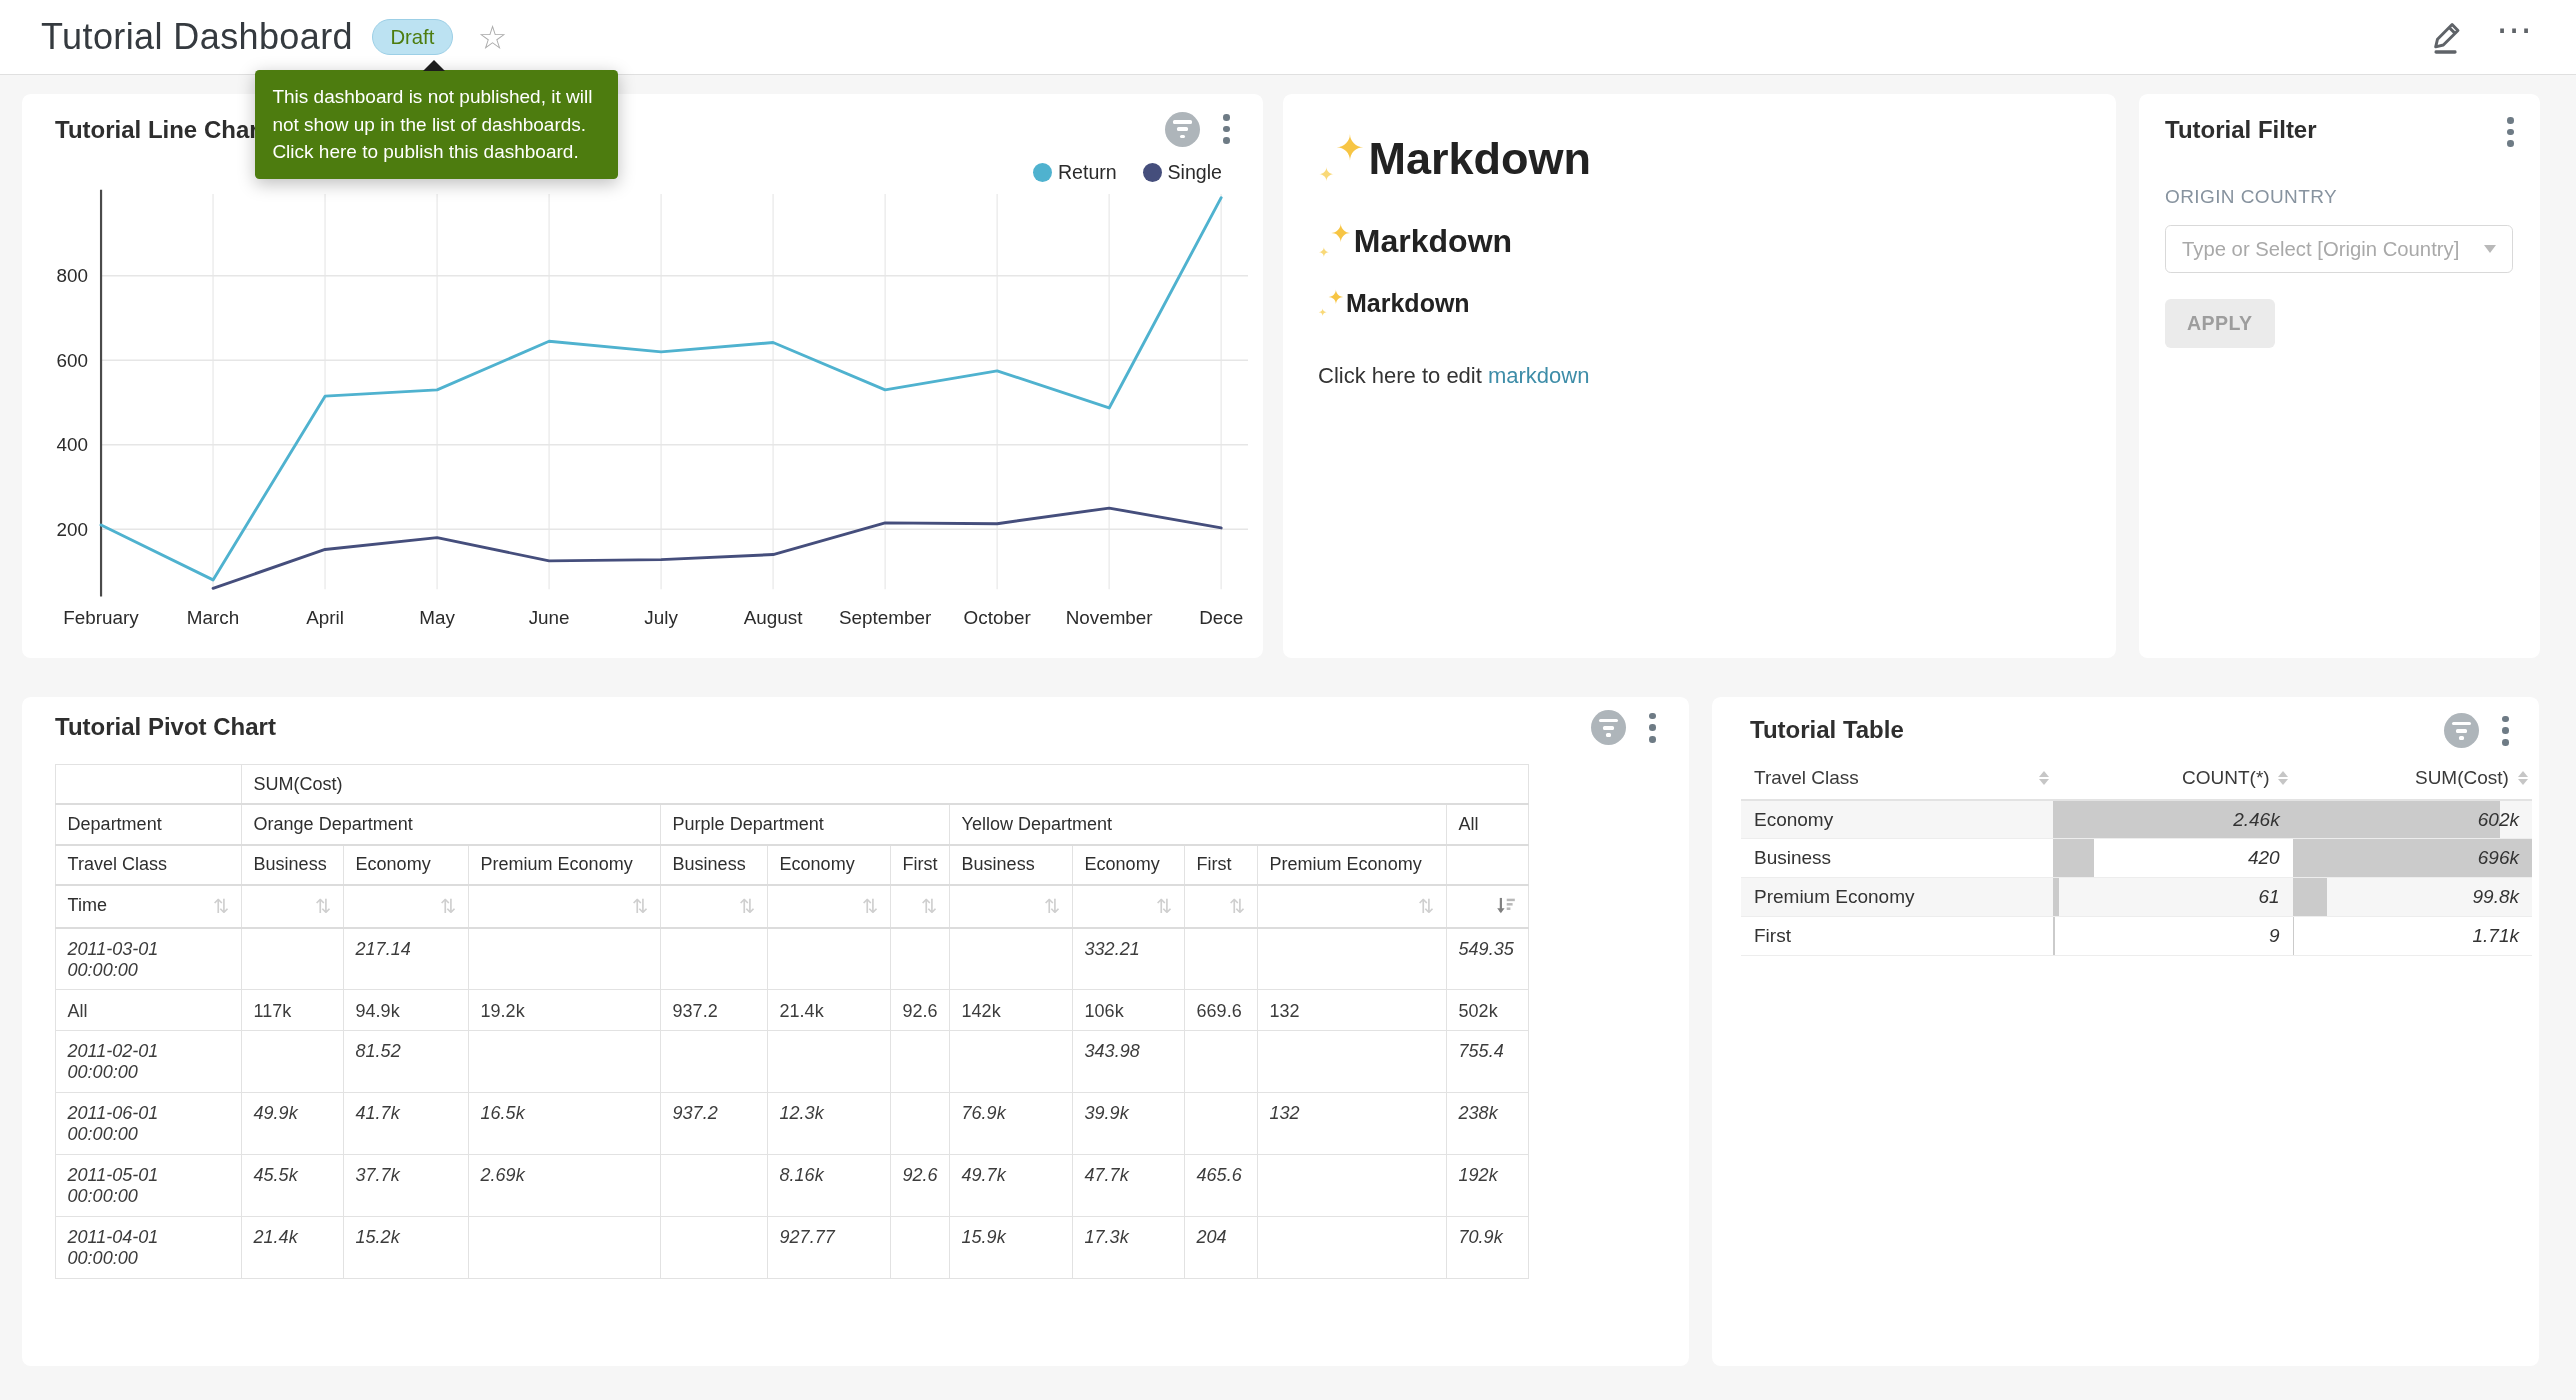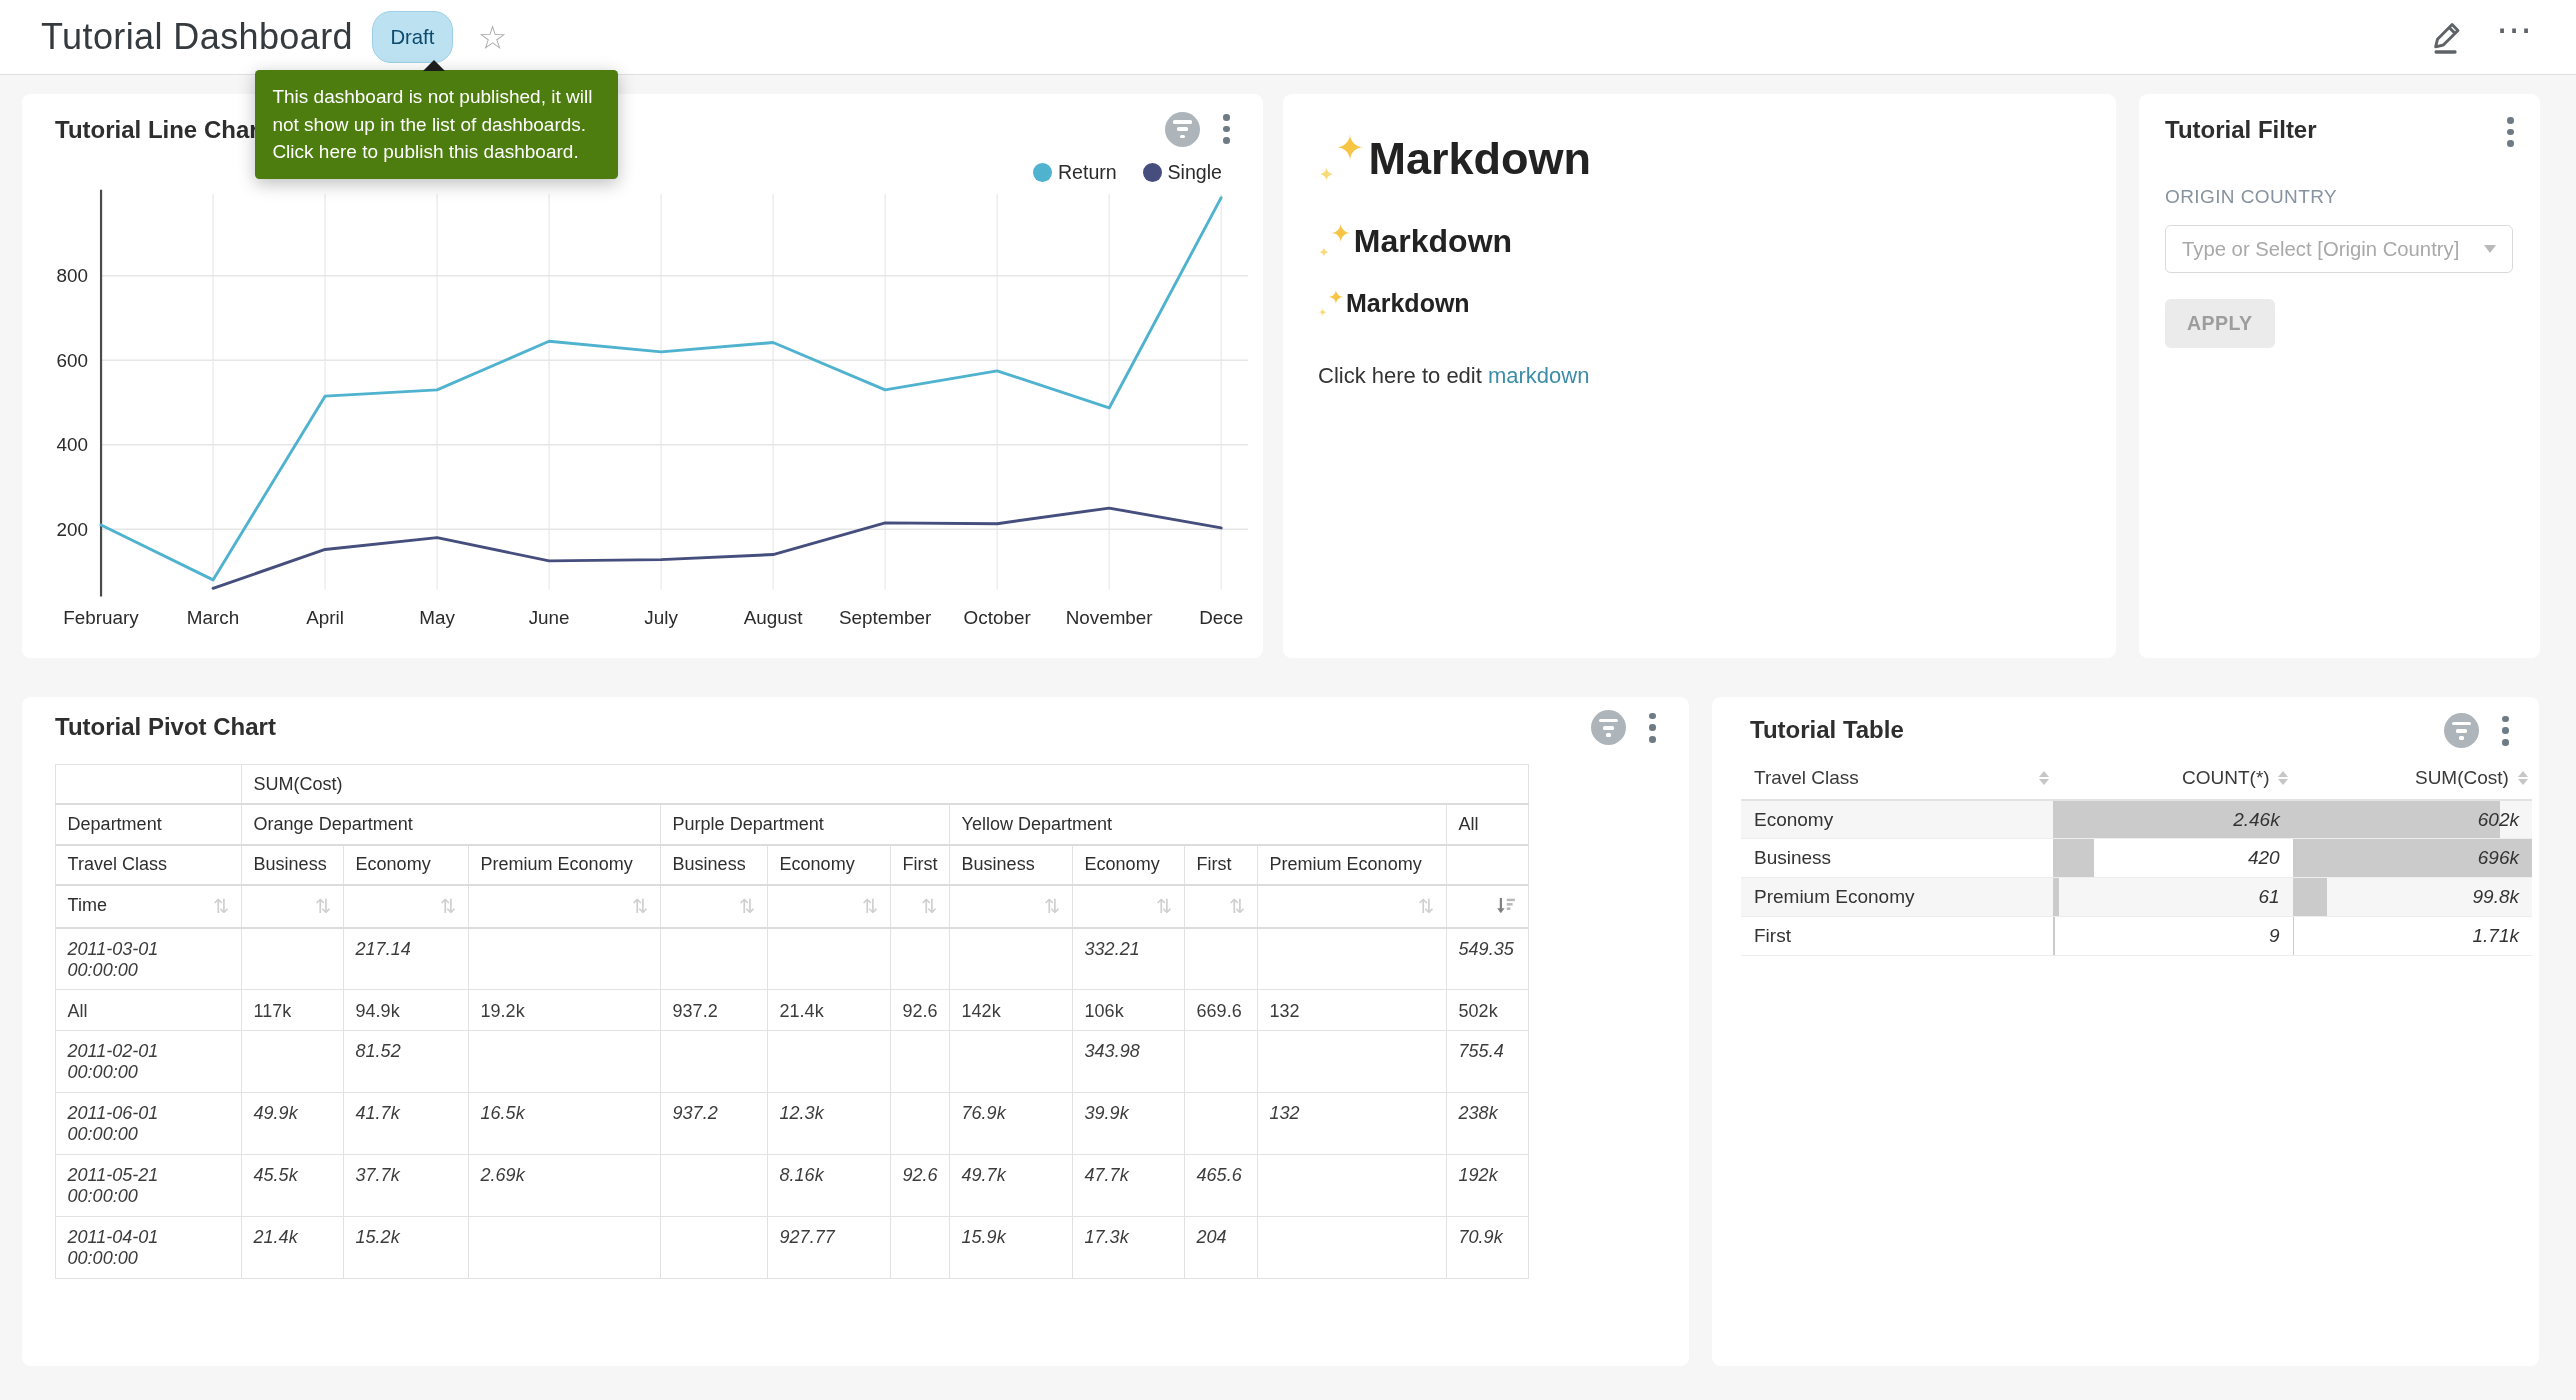--- a/index.html
+++ b/index.html
@@ -3,21 +3,21 @@
 <meta charset="utf-8">
 <style>
   * { margin:0; padding:0; box-sizing:border-box; }
   html,body { width:2576px; height:1400px; }
   body { font-family:"Liberation Sans", sans-serif; background:#F6F6F6; position:relative; overflow:hidden; color:#333; }
   .icon-glyph { font-family:"DejaVu Sans", sans-serif; }
 
   
   .app-header { position:absolute; left:0; top:0; width:2576px; height:75px; background:#FFFFFF; border-bottom:1.5px solid #E0E0E0; display:flex; align-items:center; padding:0 41px; }
   .page-title { font-size:36px; font-weight:500; color:#353A3F; letter-spacing:0.4px; }
-  .draft-badge { margin-left:19px; background:#BCE2F2; border:1.5px solid #9CCFE6; border-radius:19px; height:52px; padding:0 17.4px; display:flex; align-items:center; font-size:20.3px; color:#0c4a6e; cursor:pointer; }
+  .draft-badge { margin-left:19px; background:#BCE2F2; border:1.5px solid #9CCFE6; border-radius:19px; height:36px; padding:0 17.4px; display:flex; align-items:center; font-size:20.3px; color:#4d7c0f; cursor:pointer; }
   .star { margin-left:25px; font-size:33px; color:#ABABAB; line-height:1; cursor:pointer; }
   .header-spacer { flex:1; }
   .edit-btn { width:41px; height:41px; display:flex; flex-direction:column; align-items:center; justify-content:center; cursor:pointer; margin-right:29px; }
   .edit-btn svg { display:block; }
   .more-btn { font-size:36px; color:#5F6368; letter-spacing:2.9px; cursor:pointer; line-height:0.4; padding-bottom:13px; }
 
   
   .publish-tooltip { position:absolute; left:255px; top:70px; width:363px; background:#4d7c0f; color:#FFFFFF; border-radius:4.4px; padding:13px 17.4px; font-size:19px; line-height:27.6px; box-shadow:0 4.4px 17.4px rgba(0,0,0,0.25); z-index:50; }
   .publish-tooltip .arrow { position:absolute; top:-10.2px; left:168px; width:0; height:0; border-left:11.6px solid transparent; border-right:11.6px solid transparent; border-bottom:11.6px solid #1C1C1C; }
 
@@ -379,21 +379,21 @@
             <td>12.3k</td>
             <td></td>
             <td>76.9k</td>
             <td>39.9k</td>
             <td></td>
             <td>132</td>
             <td>238k</td>
           </tr>
           <tr class="row-tall">
             <td>
-              <span class="time-line2">2011-05-21</span>
+              <span class="time-line2">2011-05-01</span>
               <span class="time-line2">00:00:00</span>
             </td>
             <td>45.5k</td>
             <td>37.7k</td>
             <td>2.69k</td>
             <td></td>
             <td>8.16k</td>
             <td>92.6</td>
             <td>49.7k</td>
             <td>47.7k</td>

